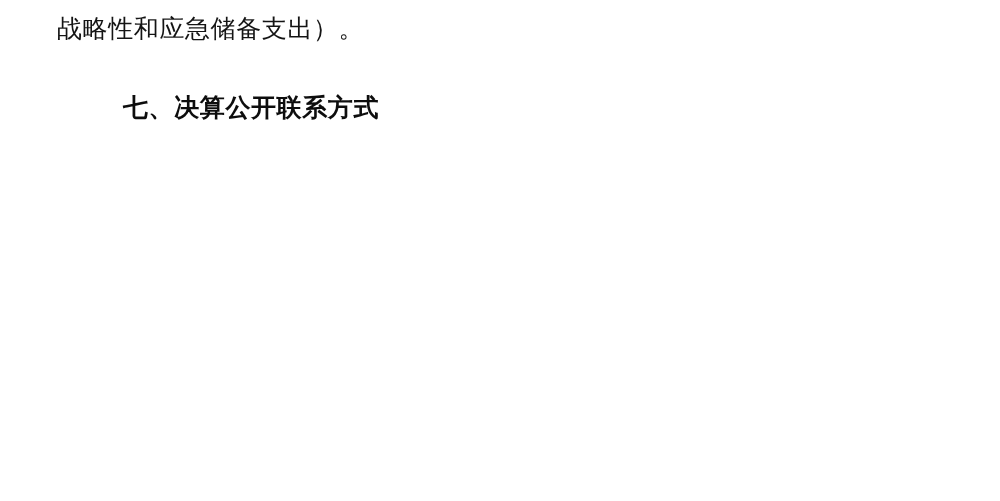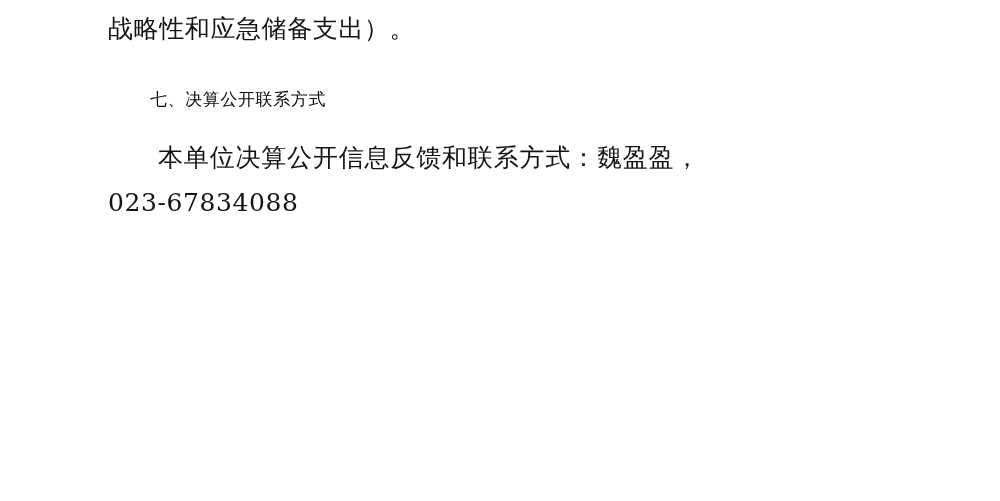--- a/index.html
+++ b/index.html
@@ -12,44 +12,44 @@
     height: 501px;
     overflow: hidden;
     font-family: "DejaVu Serif", "Liberation Serif", serif;
     color: #1a1a1a;
   }
   .page {
     position: relative;
     width: 808px;
     height: 501px;
     box-sizing: border-box;
-    padding: 0 108px;
+    padding: 0 57px;
   }
   .doc-body {
     padding-top: 6px;
   }
   p.para {
     margin: 0;
     font-size: 25px;
     line-height: 45px;
     letter-spacing: 0.6px;
     text-align: justify;
     text-justify: inter-ideograph;
     color: #141414;
     font-weight: 400;
   }
   p.indent {
     text-indent: 2em;
   }
   p.heading {
-    margin: 8px;
-    font-size: 17px;
+    margin: 16px;
+    font-size: 25px;
     line-height: 45px;
     letter-spacing: 0.6px;
-    font-weight: normal;
+    font-weight: bold;
     text-indent: 2em;
     color: #0d0d0d;
   }
   .gap-sm { height: 5px; }
   .gap-md { height: 8px; }
 </style>
 </head>
 <body>
 
 <div class="page">
@@ -62,16 +62,15 @@
 
     <div class="gap-sm"></div>
 
 
     <div class="gap-md"></div>
 
     <p class="heading">七、决算公开联系方式</p>
 
     <div class="gap-sm"></div>
 
-    <p class="para indent">本单位决算公开信息反馈和联系方式：魏盈盈，023-67834088</p>
 
   </div>
 </div>
 
 </body></html>

